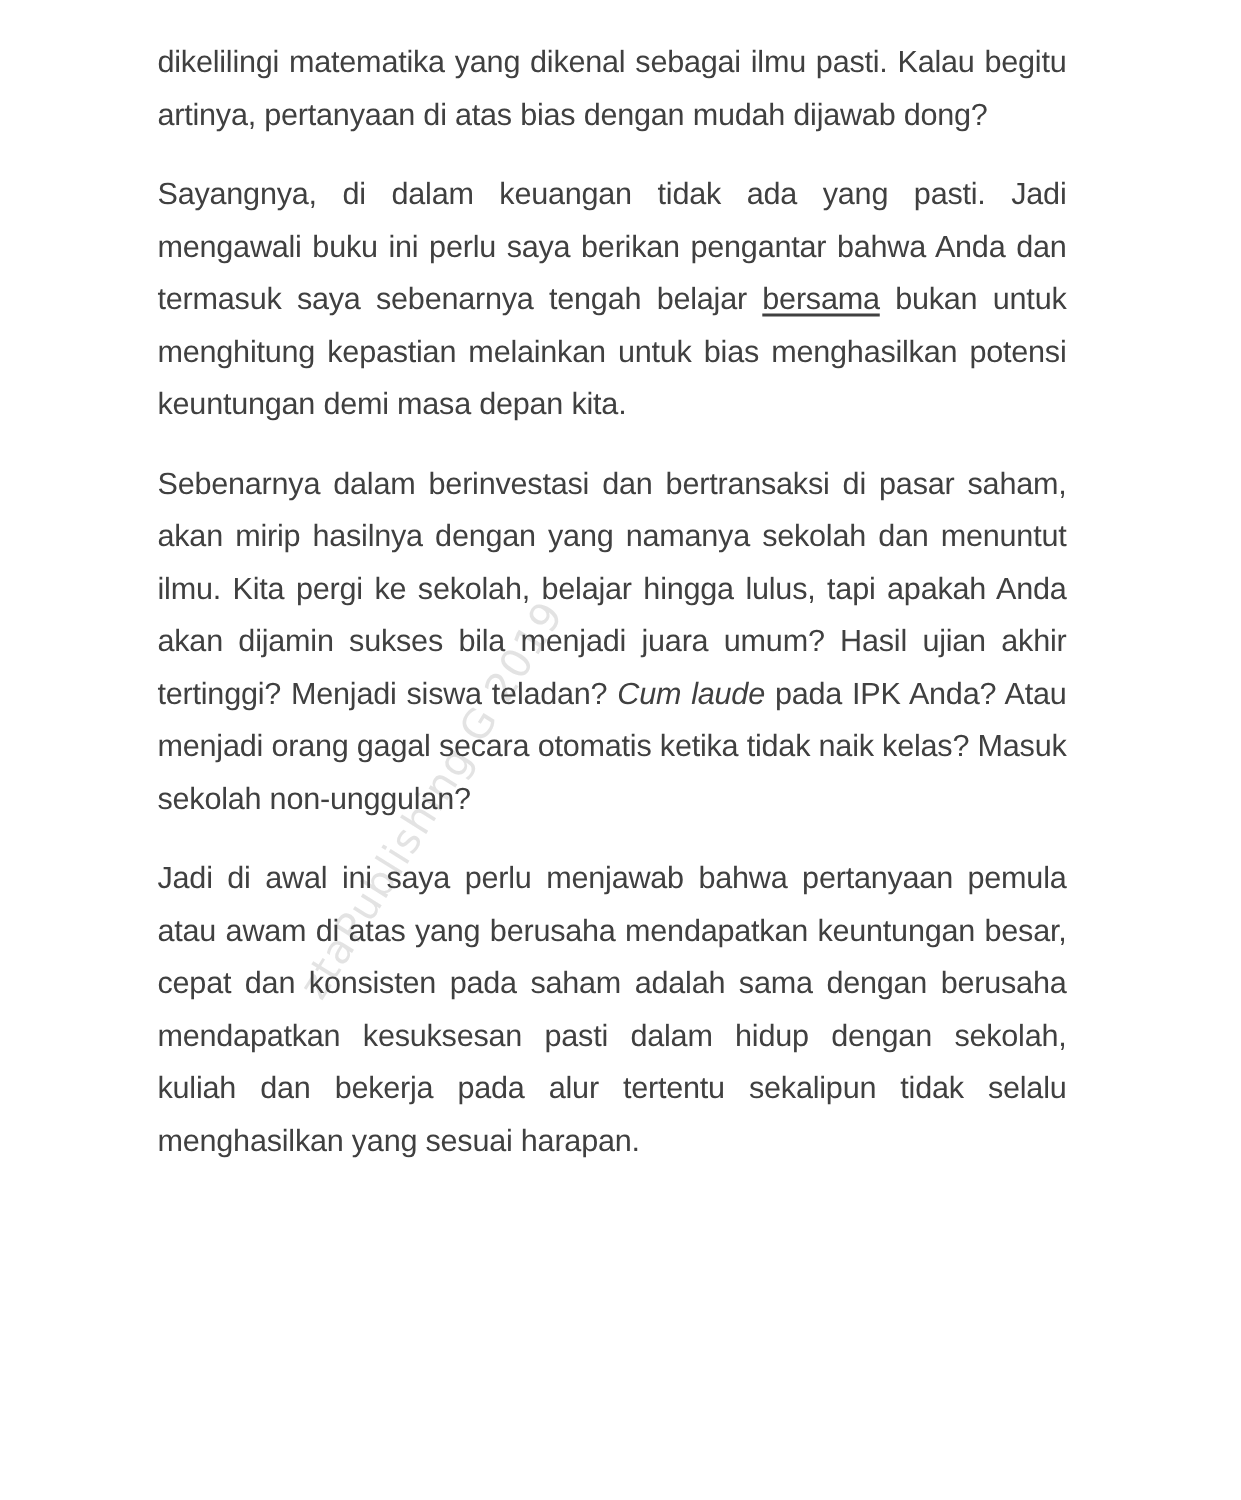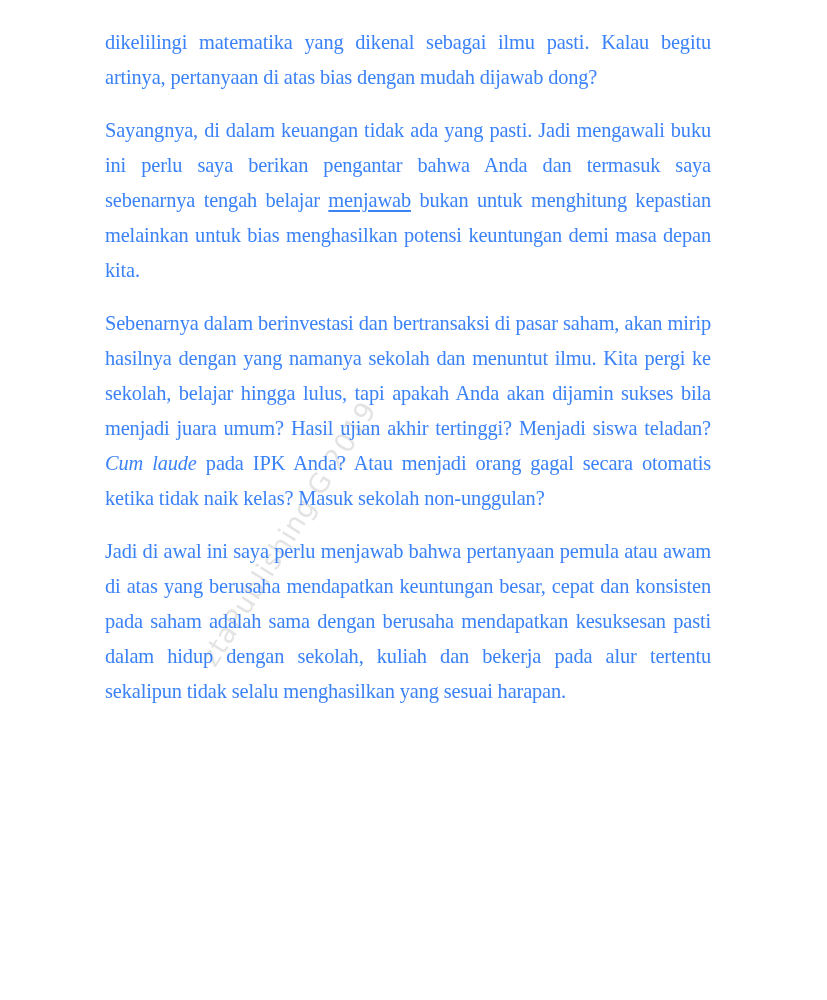--- a/index.html
+++ b/index.html
@@ -45,22 +45,22 @@
     position: absolute;
     left: 105px;
     top: 25px;
     width: 606px;
     z-index: 2;
   }
 
   p.para {
     margin: 0 0 18px 0;
     padding: 0;
-    color: #3b82f6;
-    font-family: Liberation Serif, serif;
+    color: #404040;
+    font-family: Liberation Sans, sans-serif;
     font-size: 20.4px;
     line-height: 35px;
     text-align: justify;
     text-justify: inter-word;
     -webkit-font-smoothing: antialiased;
     letter-spacing: -0.15px;
     word-spacing: 0px;
   }
   p.para:last-child {
     margin-bottom: 0;
@@ -96,21 +96,21 @@
 <body>
 
 <div id="page">
 
   <div id="watermark">ztaPublishing G 2019</div>
 
   <div id="text-column">
 
     <p class="para p1 no-stretch"><span>dikelilingi matematika yang dikenal sebagai ilmu pasti. Kalau begitu artinya, pertanyaan di atas bias dengan mudah dijawab dong?</span></p>
 
-    <p class="para p2 no-stretch"><span>Sayangnya, di dalam keuangan tidak ada yang pasti. Jadi mengawali buku ini perlu saya berikan pengantar bahwa Anda dan termasuk saya sebenarnya tengah belajar </span><u class="uline">menjawab</u><span> bukan untuk menghitung kepastian melainkan untuk bias menghasilkan potensi keuntungan demi masa depan kita.</span></p>
+    <p class="para p2 no-stretch"><span>Sayangnya, di dalam keuangan tidak ada yang pasti. Jadi mengawali buku ini perlu saya berikan pengantar bahwa Anda dan termasuk saya sebenarnya tengah belajar </span><u class="uline">bersama</u><span> bukan untuk menghitung kepastian melainkan untuk bias menghasilkan potensi keuntungan demi masa depan kita.</span></p>
 
     <p class="para p3 no-stretch"><span>Sebenarnya dalam berinvestasi dan bertransaksi di pasar saham, akan mirip hasilnya dengan yang namanya sekolah dan menuntut ilmu. Kita pergi ke sekolah, belajar hingga lulus, tapi apakah Anda akan dijamin sukses bila menjadi juara umum? Hasil ujian akhir tertinggi? Menjadi siswa teladan? </span><i class="ital">Cum laude</i><span> pada IPK Anda? Atau menjadi orang gagal secara otomatis ketika tidak naik kelas? Masuk sekolah non-unggulan?</span></p>
 
 
     <p class="para p5 no-stretch"><span>Jadi di awal ini saya perlu menjawab bahwa pertanyaan pemula atau awam di atas yang berusaha mendapatkan keuntungan besar, cepat dan konsisten pada saham adalah sama dengan berusaha mendapatkan kesuksesan pasti dalam hidup dengan sekolah, kuliah dan bekerja pada alur tertentu sekalipun tidak selalu menghasilkan yang sesuai harapan.</span></p>
 
   </div>
 </div>
 
 </body></html>

